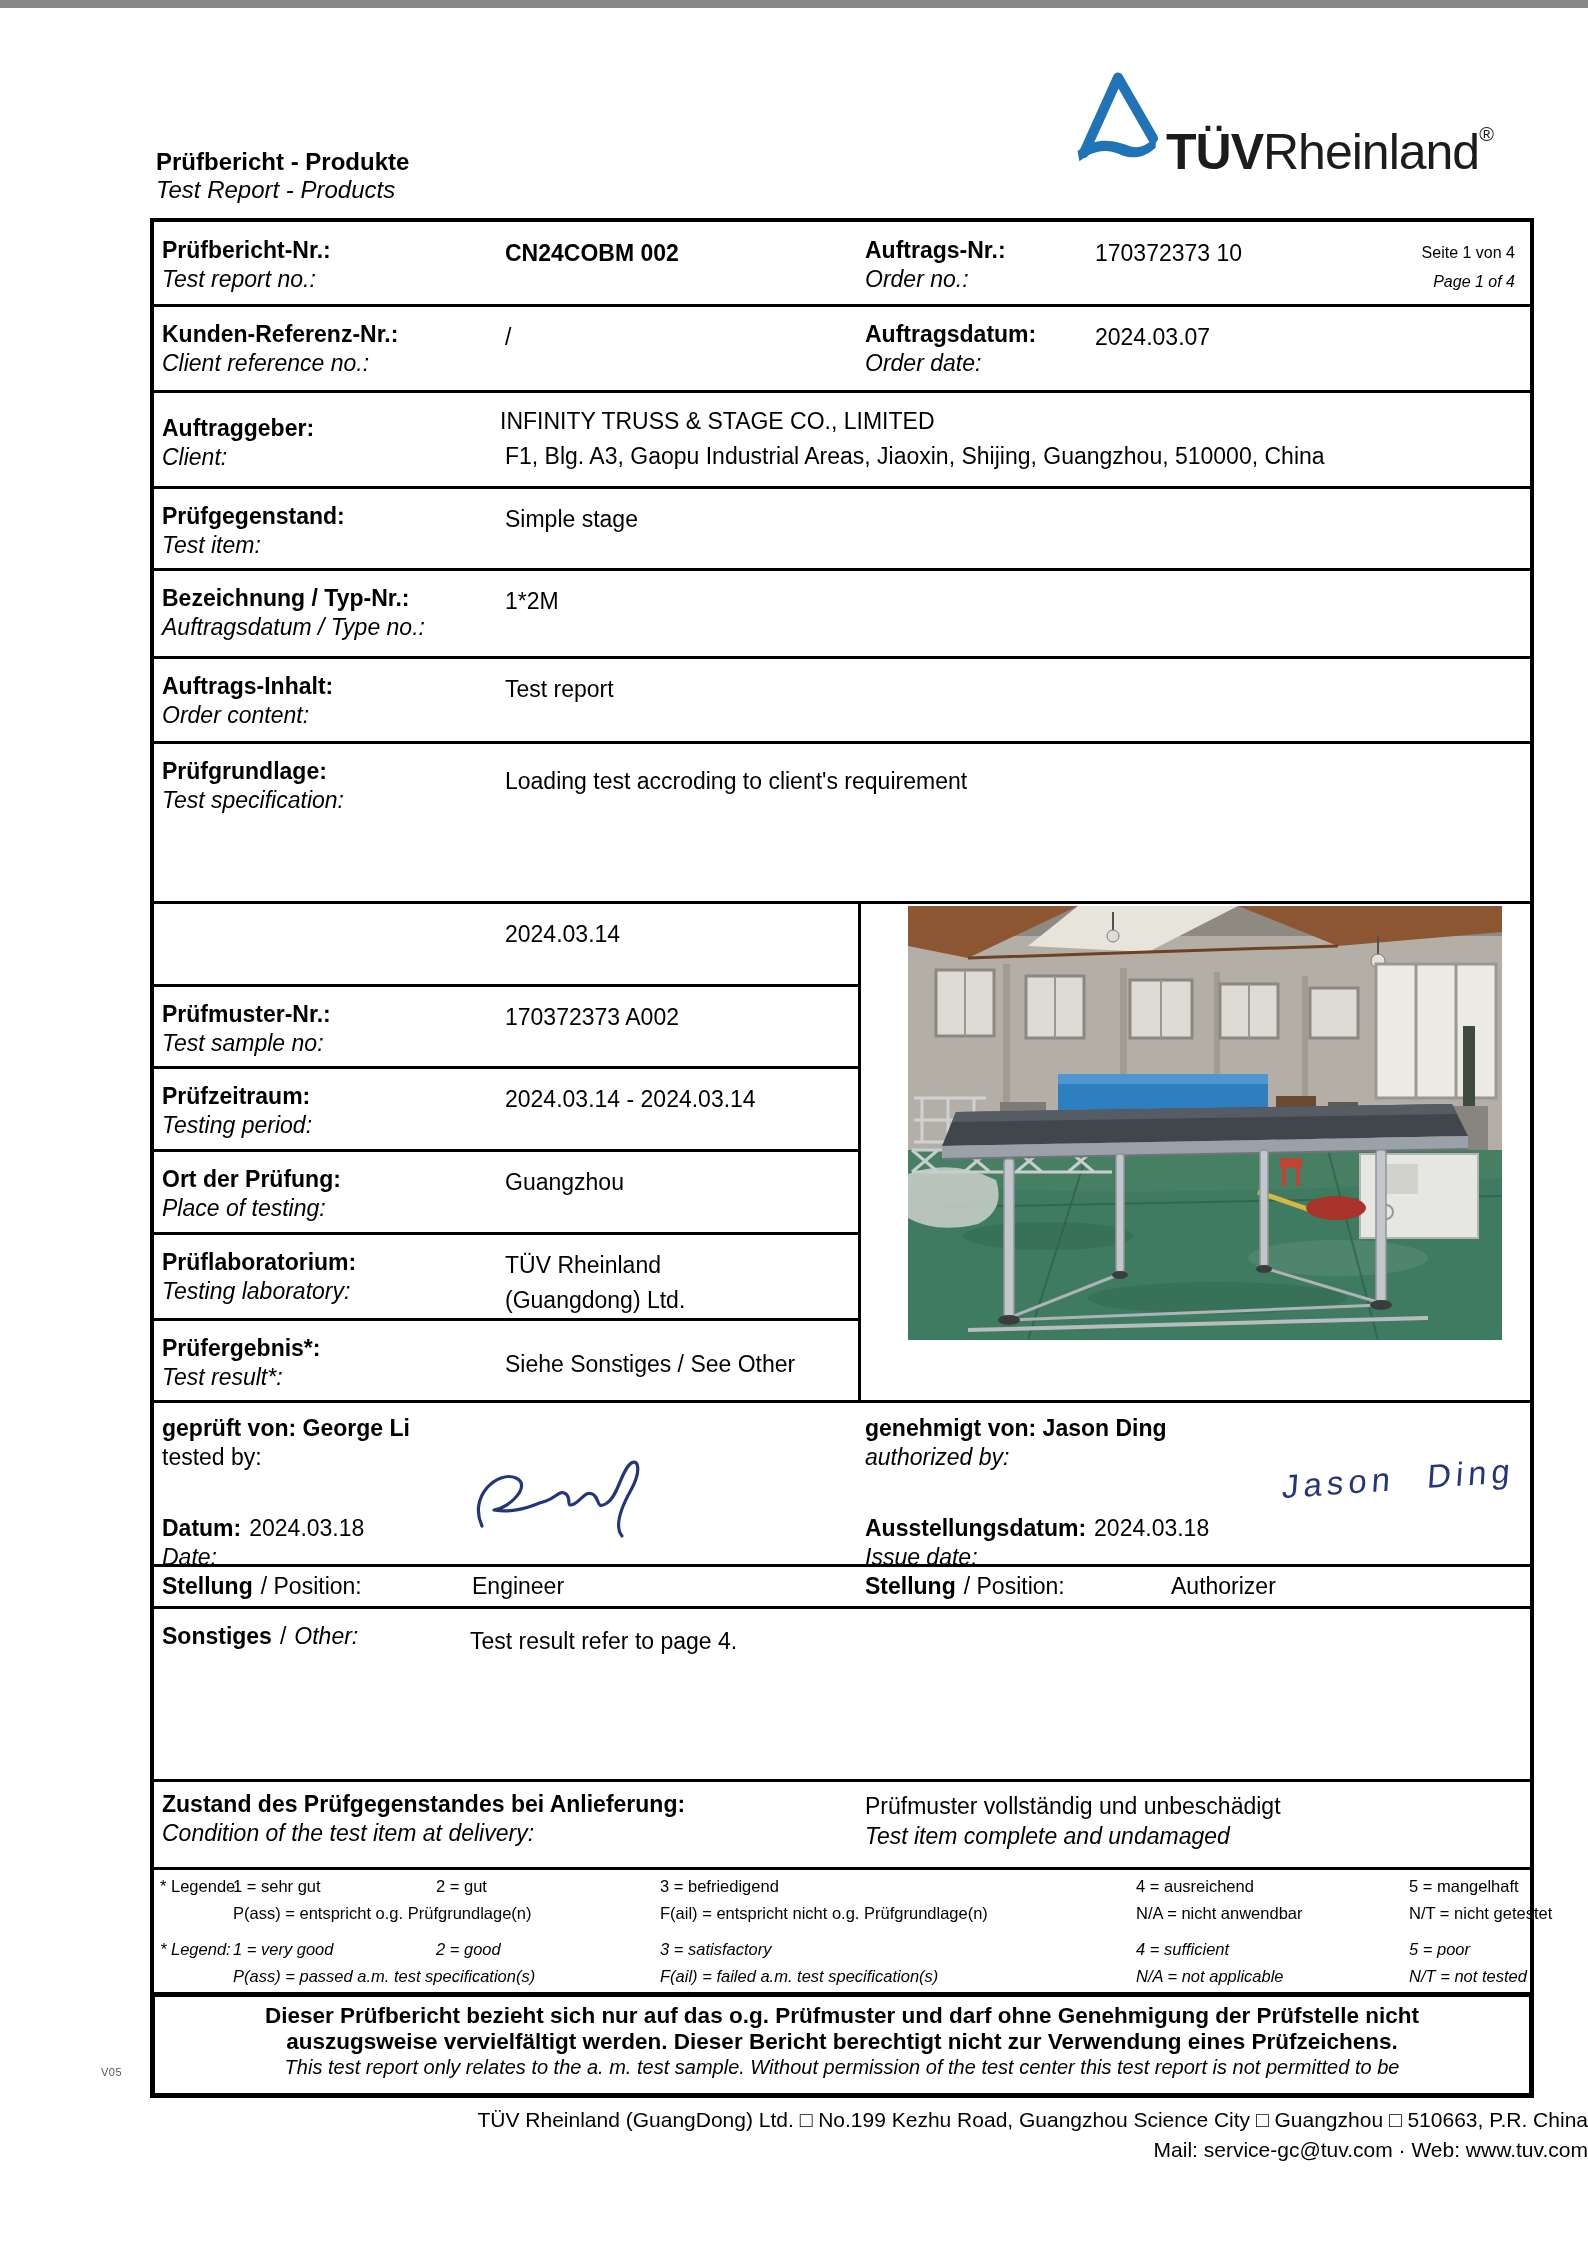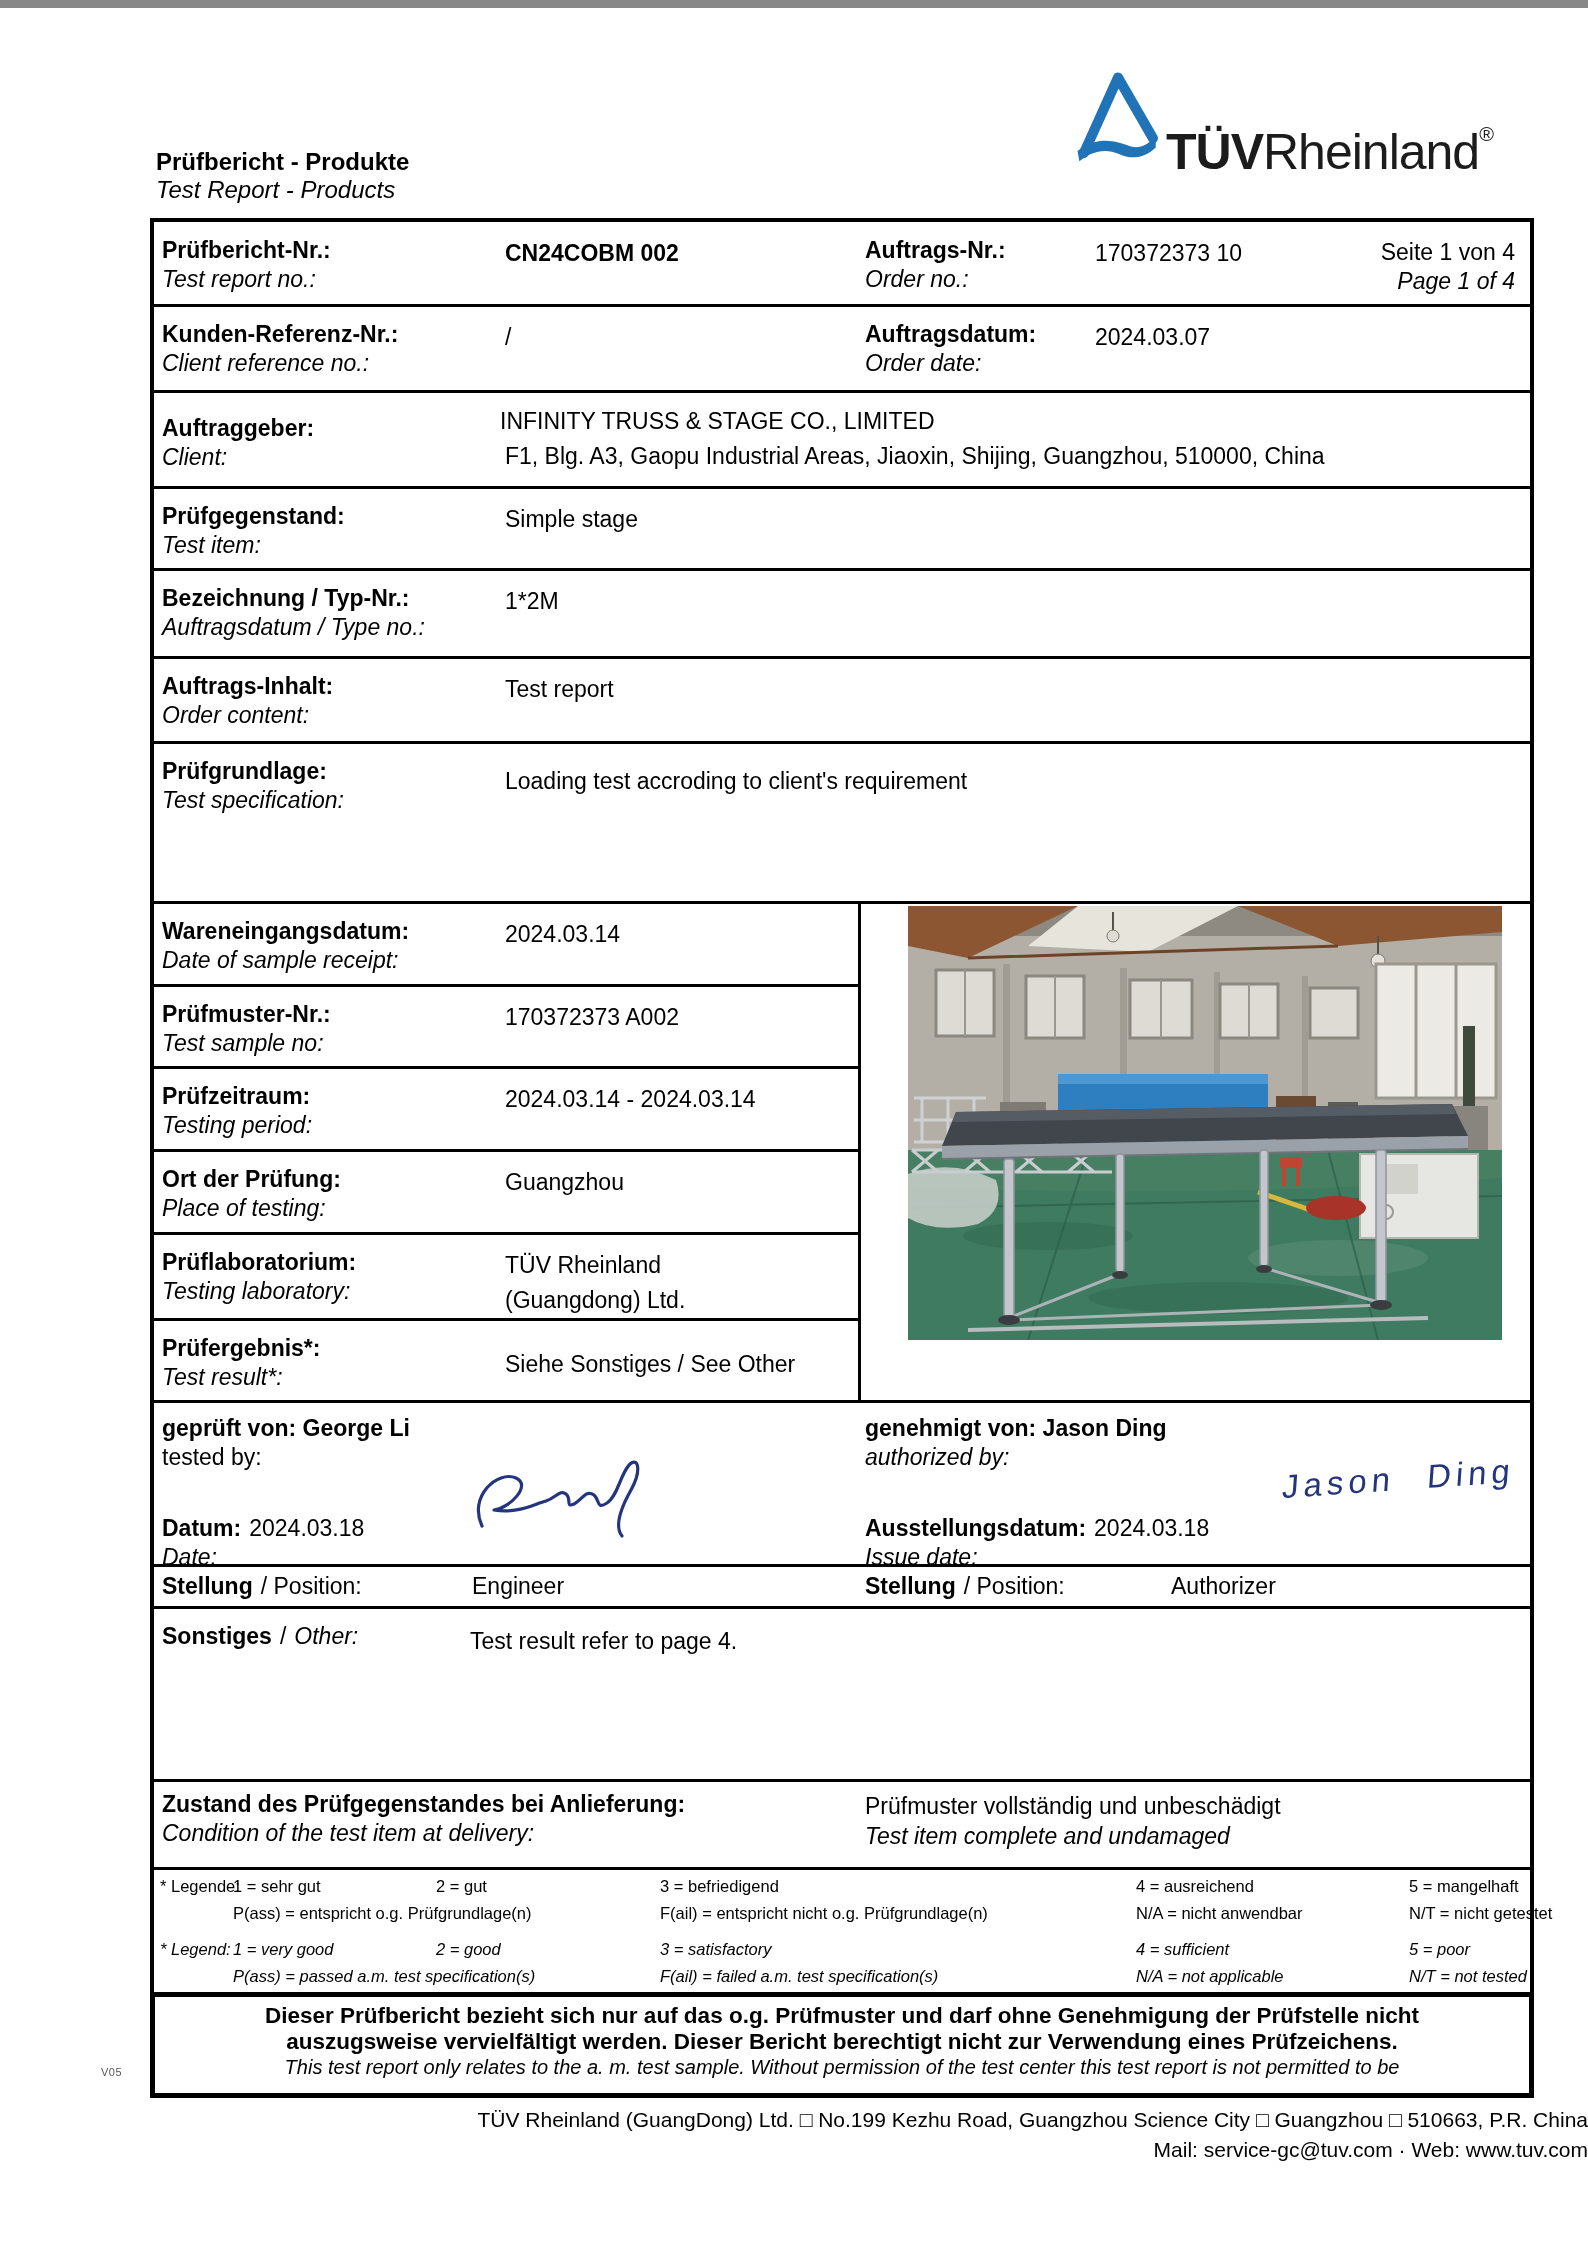--- a/index.html
+++ b/index.html
@@ -15,21 +15,21 @@
   
   #tbl{position:absolute;left:150px;top:210px;width:1384px;height:1774px;
        border:4px solid #000;border-bottom:none;box-sizing:border-box;}
   .hl{position:absolute;left:0;width:1376px;height:3px;background:#000;}
   .hl.half{width:704px;}
   .vl{position:absolute;left:704px;width:3px;background:#000;}
   .field{position:absolute;white-space:nowrap;}
   .field .de{display:block;font-weight:700;font-size:23px;line-height:29px;}
   .field .en{display:block;font-style:italic;font-size:23px;line-height:29px;}
   .val{position:absolute;font-size:23px;line-height:35px;white-space:nowrap;}
-  .pagecol{position:absolute;right:15px;text-align:right;font-size:23px;line-height:29px;white-space:nowrap;}
+  .pagecol{position:absolute;right:15px;text-align:right;font-size:16px;line-height:29px;white-space:nowrap;}
   .inline-val{margin-left:8px;font-weight:400;}
   
   .lg{position:absolute;font-size:16.5px;line-height:20px;white-space:nowrap;}
   
   #disc{position:absolute;left:150px;top:1984px;width:1384px;height:106px;
         border:5px solid #000;box-sizing:border-box;text-align:center;}
   #disc .d1{font-weight:700;font-size:22.5px;line-height:26px;margin-top:6px;}
   #disc .d2{font-style:italic;font-size:20px;line-height:24px;}
   .vermark{position:absolute;left:101px;top:2058px;font-size:11px;color:#555;letter-spacing:.5px;}
   
@@ -132,24 +132,20 @@
       <span class="en">Order content:</span>
     </div>
     <div class="val" style="left:351px;top:450px">Test report</div>
 
     <div class="field" style="left:8px;top:535px">
       <span class="de">Prüfgrundlage:</span>
       <span class="en">Test specification:</span>
     </div>
     <div class="val" style="left:351px;top:542px">Loading test accroding to client's requirement</div>
 
-    <div class="field" style="left:8px;top:695px">
-      <span class="de">Wareneingangsdatum:</span>
-      <span class="en">Date of sample receipt:</span>
-    </div>
     <div class="val" style="left:351px;top:695px">2024.03.14</div>
 
     <div class="field" style="left:8px;top:778px">
       <span class="de">Prüfmuster-Nr.:</span>
       <span class="en">Test sample no:</span>
     </div>
     <div class="val" style="left:351px;top:778px">170372373 A002</div>
 
     <div class="field" style="left:8px;top:860px">
       <span class="de">Prüfzeitraum:</span>

